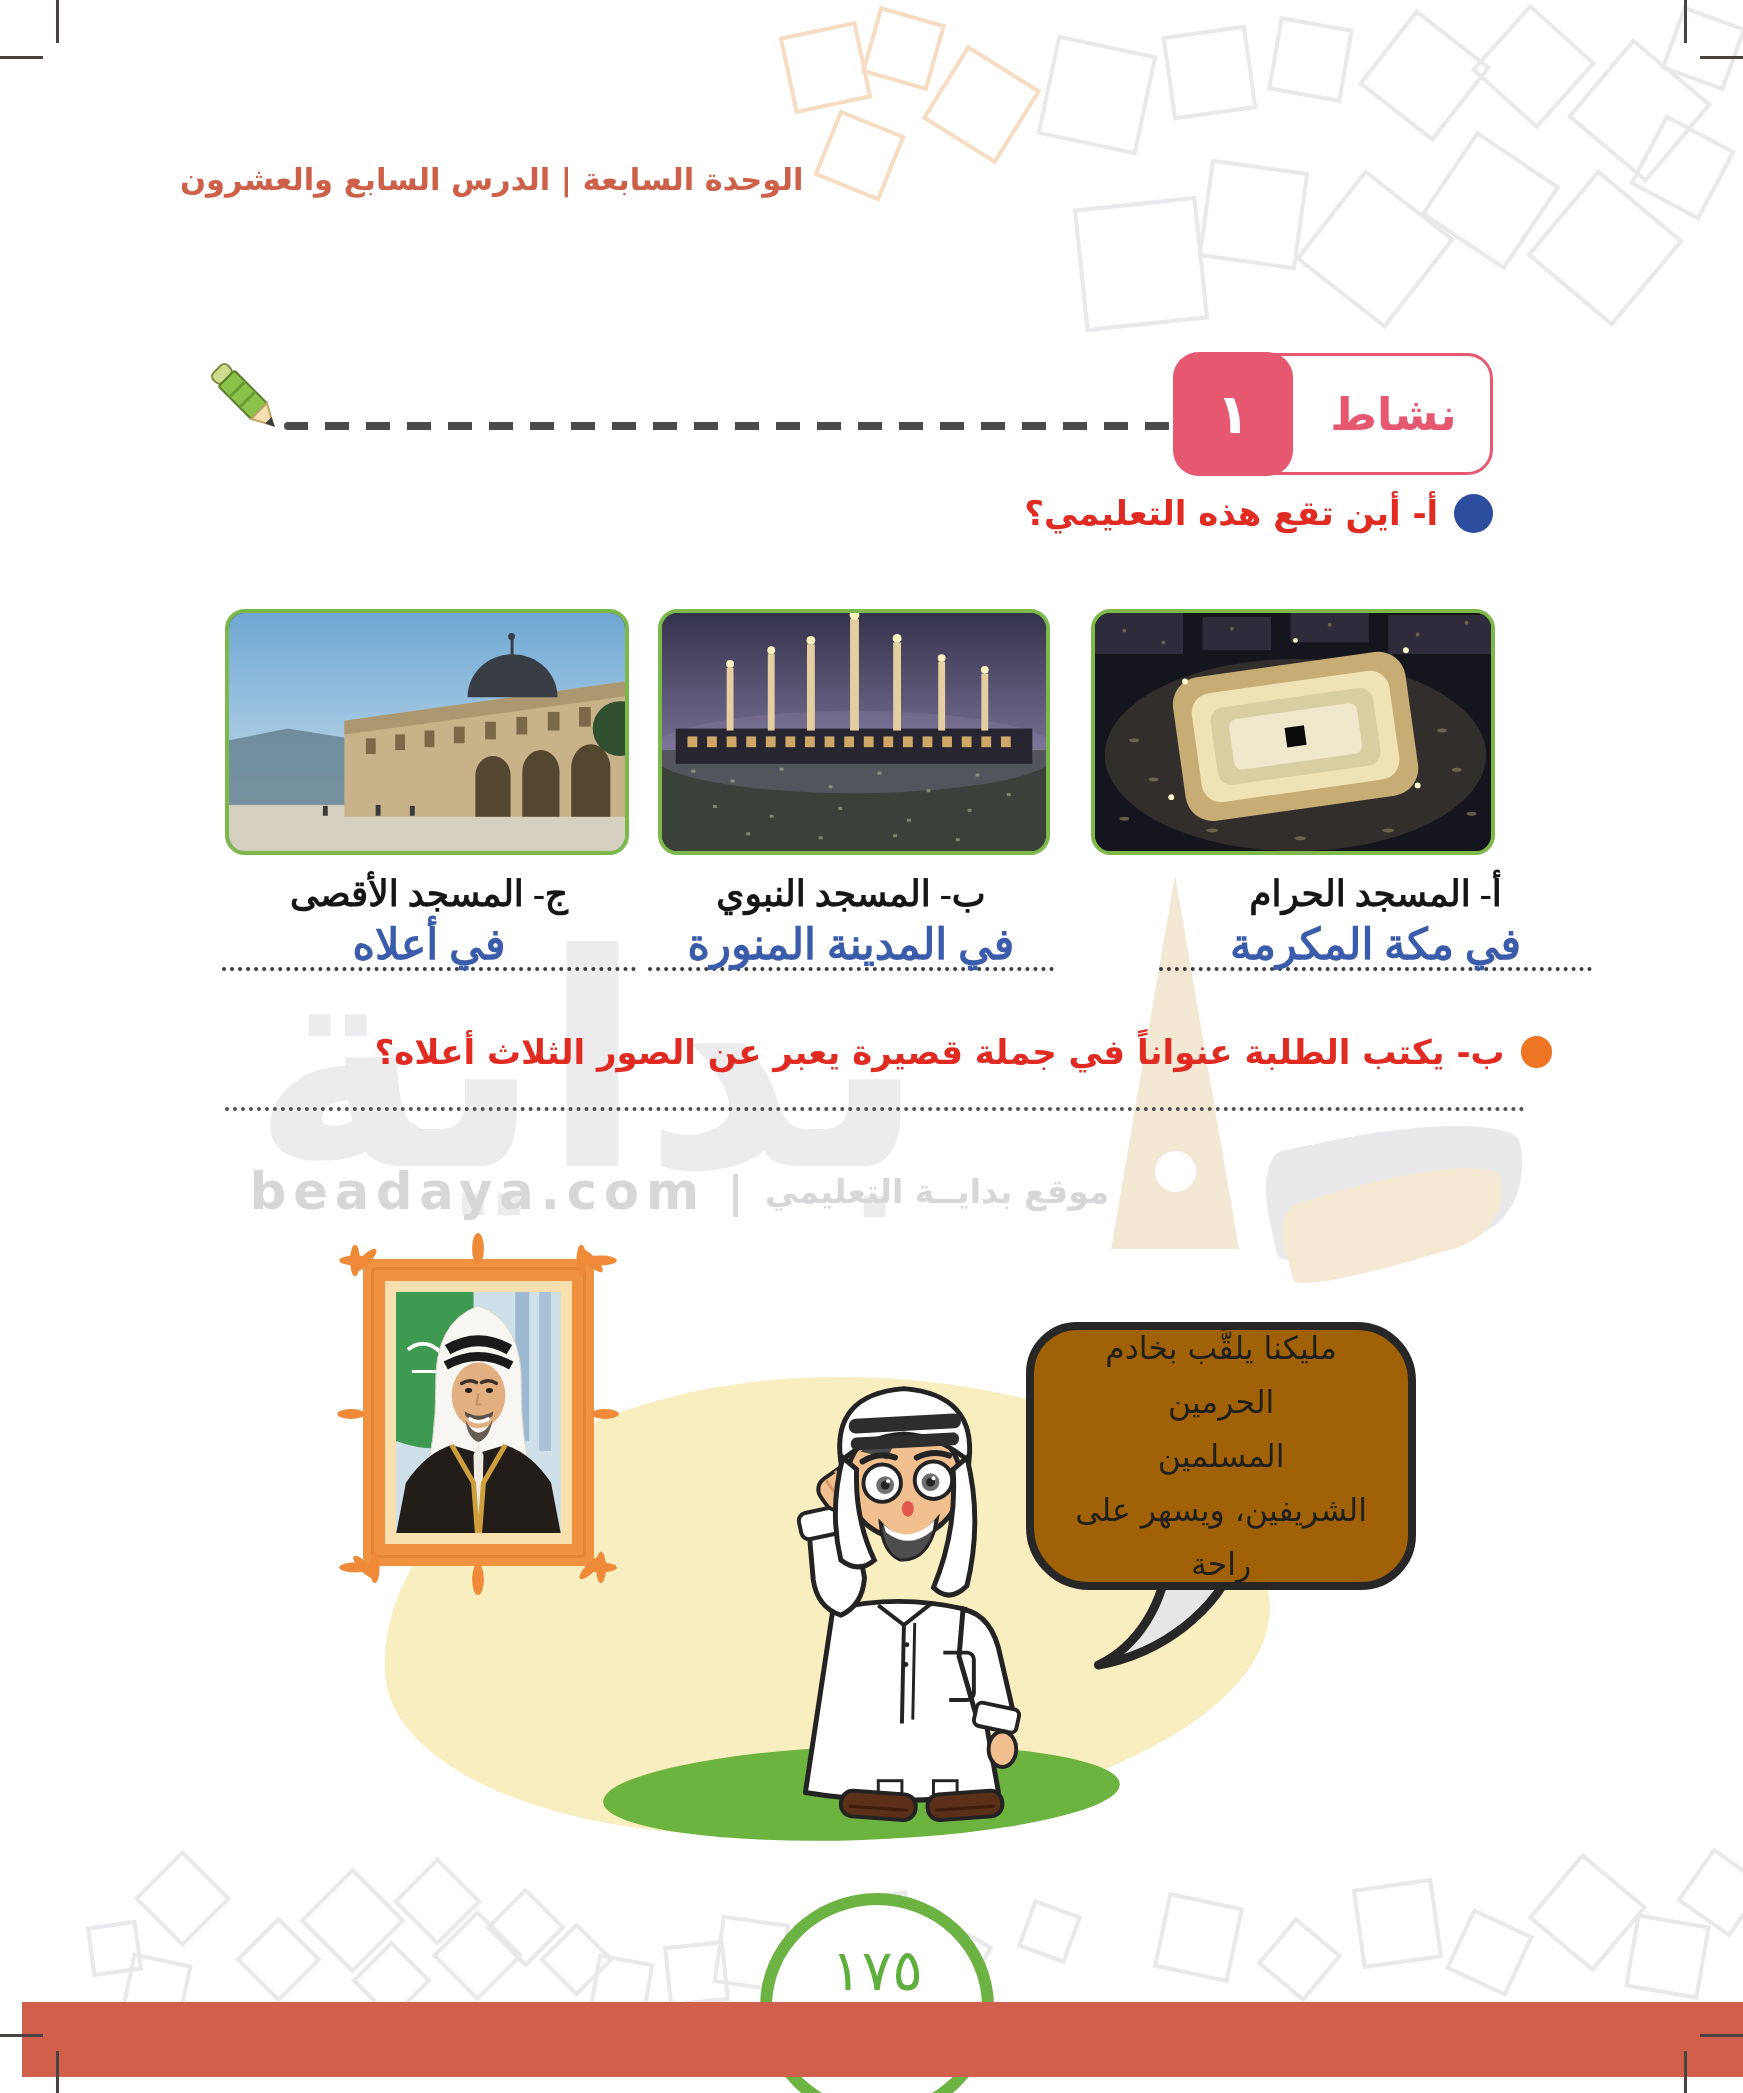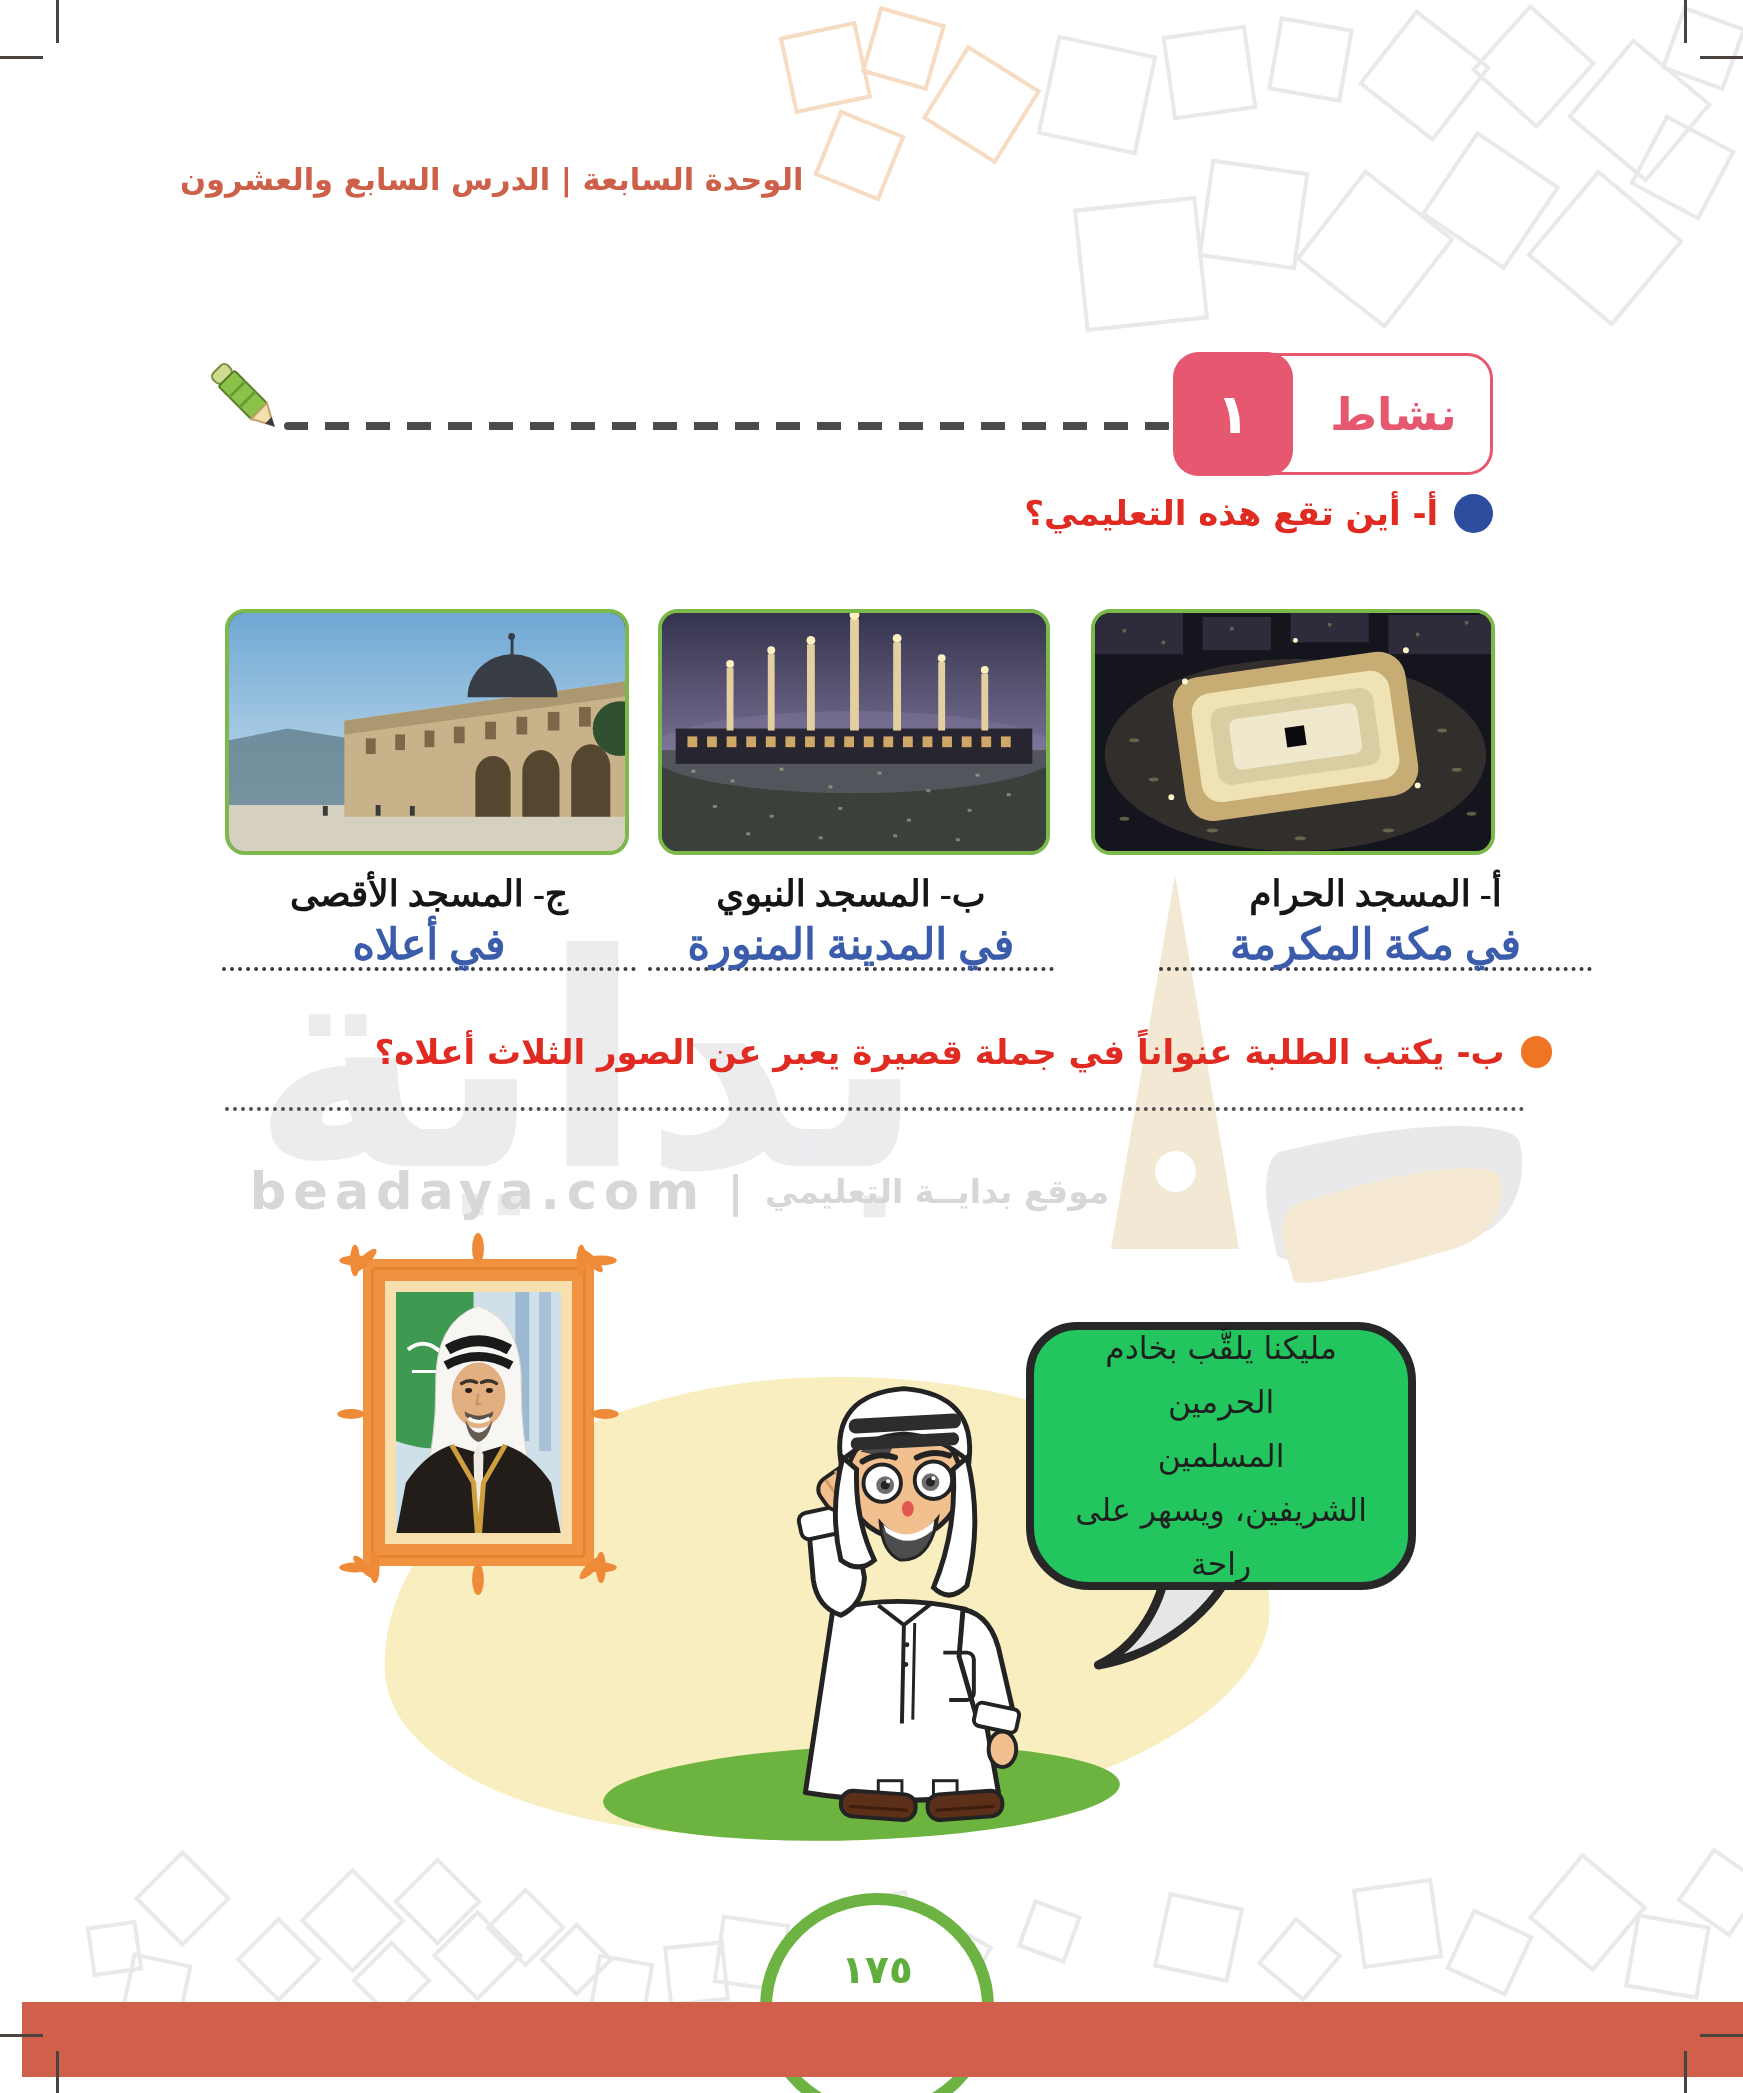--- a/index.html
+++ b/index.html
@@ -73,29 +73,29 @@
         border-radius:48% 52% 55% 45%/60% 55% 45% 40%;transform:rotate(-3deg);}
   #grass{left:603px;top:1746px;width:517px;height:94px;background:#6cb33f;z-index:2;
         border-radius:50%;transform:rotate(-2deg);}
   #frame{left:363px;top:1259px;width:231px;height:307px;background:#f0923f;
         border-radius:7.9px;z-index:3;}
   #frame .inner-line{position:absolute;inset:7.9px;border:3px solid #d97b28;border-radius:4.9px;opacity:.55;}
   #frame .mat{position:absolute;inset:21.7px;background:#f8dfae;}
   #frame .photo-box{position:absolute;inset:33px;overflow:hidden;background:#cfe0e8;}
   #frame-leaves{left:335px;top:1231px;width:286px;height:366px;z-index:3;pointer-events:none;}
   #boy{left:685px;top:1361px;width:424px;height:468px;z-index:3;}
-  #bubble{left:1026px;top:1322px;width:327px;height:209px;background:#22c55e;
+  #bubble{left:1026px;top:1322px;width:327px;height:209px;background:#a16207;
         border:8.9px solid #272727;border-radius:51px 59px 55px 63px;z-index:4;
         display:flex;flex-direction:column;justify-content:center;text-align:center;
         padding:21.7px 23.6px;font-size:31.5px;color:#1f1f1f;line-height:1.72;}
   #tail{left:1059px;top:1529px;width:207px;height:148px;z-index:3;}
   
   #oval{left:760px;top:1893px;width:234px;height:227px;border:12.8px solid #6db344;
         border-radius:50%;background:#fff;z-index:4;text-align:center;box-sizing:border-box;}
-  #oval .num{margin-top:42px;font-size:39px;font-weight:700;color:#5fae3e;}
+  #oval .num{margin-top:32px;font-size:57px;font-weight:400;color:#5fae3e;}
   #bar{left:21.7px;top:2002px;width:1722px;height:75px;background:#d0604c;z-index:5;}
 </style>
 </head>
 <body>
 
 <div class="crop" style="left:56px;top:0;width:3px;height:43px;"></div>
 <div class="crop" style="left:0;top:56px;width:43px;height:3px;"></div>
 <div class="crop" style="left:1684px;top:0;width:3px;height:43px;"></div>
 <div class="crop" style="left:1700px;top:56px;width:43px;height:3px;"></div>
 <div class="crop" style="left:0;top:2034px;width:43px;height:3px;"></div>

